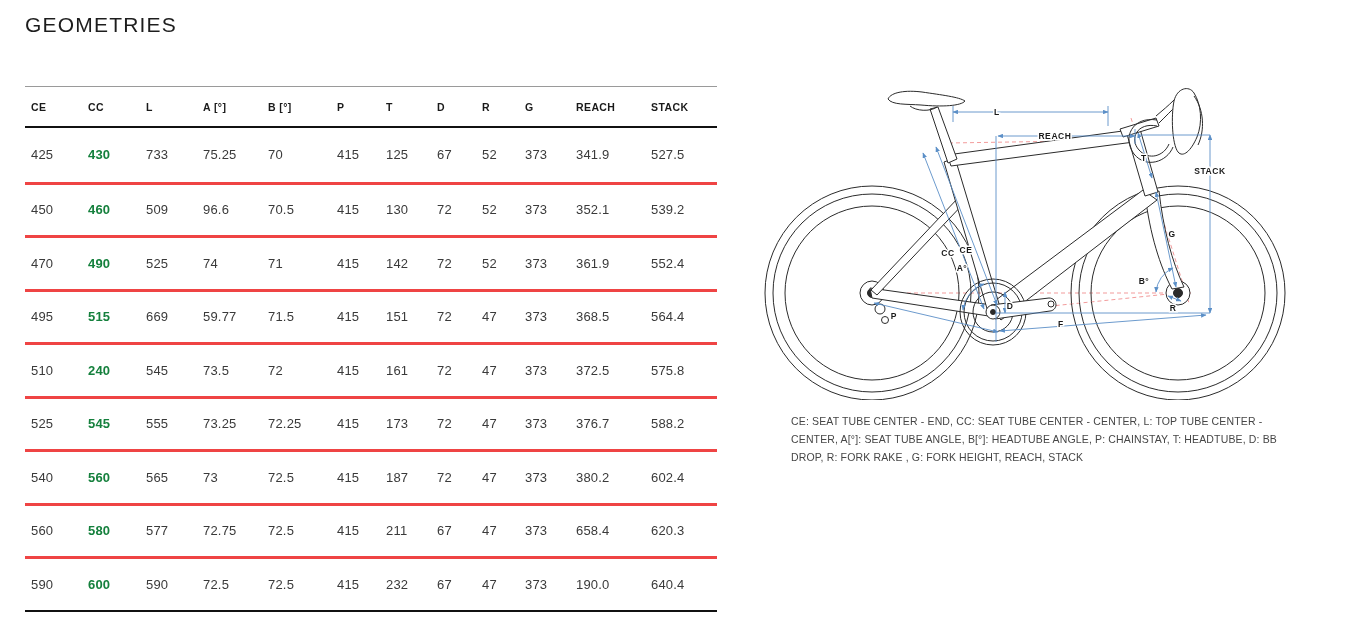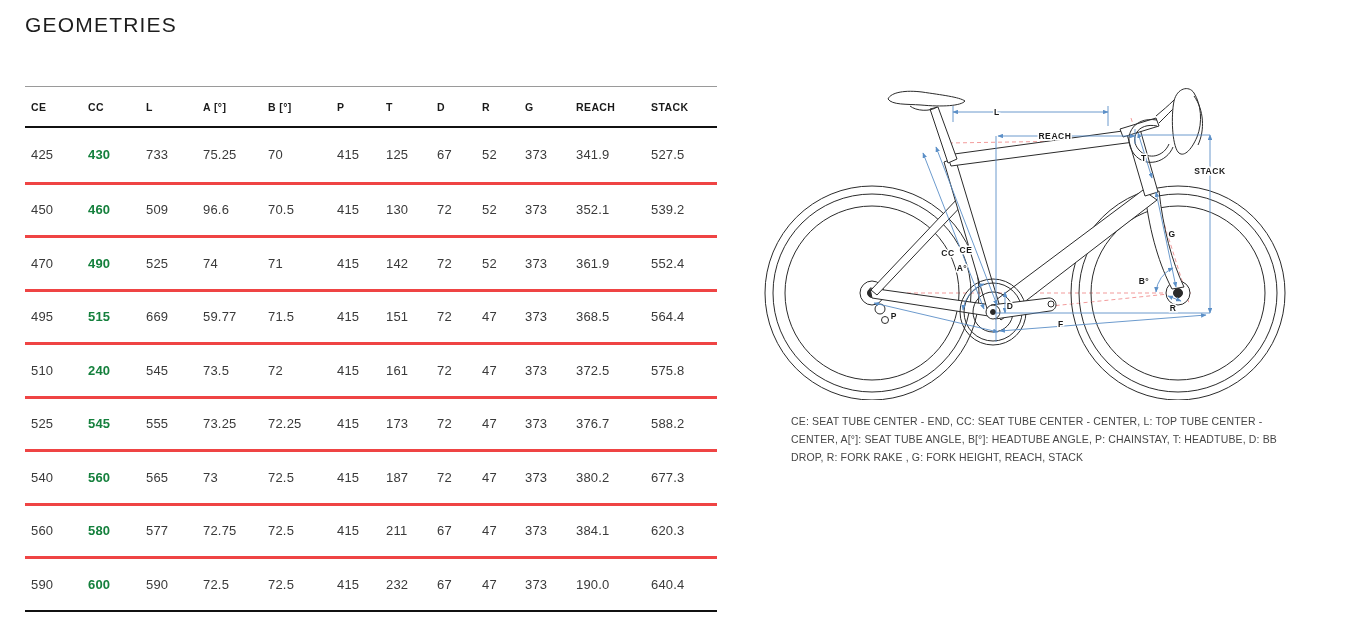--- a/index.html
+++ b/index.html
@@ -149,34 +149,34 @@
           <div class="tcell bold">560</div>
           <div class="tcell">565</div>
           <div class="tcell">73</div>
           <div class="tcell">72.5</div>
           <div class="tcell">415</div>
           <div class="tcell">187</div>
           <div class="tcell">72</div>
           <div class="tcell">47</div>
           <div class="tcell">373</div>
           <div class="tcell">380.2</div>
-          <div class="tcell">677.3</div>
+          <div class="tcell">602.4</div>
         </div>
         <div class="trow">
           <div class="tcell">560</div>
           <div class="tcell bold">580</div>
           <div class="tcell">577</div>
           <div class="tcell">72.75</div>
           <div class="tcell">72.5</div>
           <div class="tcell">415</div>
           <div class="tcell">211</div>
           <div class="tcell">67</div>
           <div class="tcell">47</div>
           <div class="tcell">373</div>
-          <div class="tcell">384.1</div>
+          <div class="tcell">658.4</div>
           <div class="tcell">620.3</div>
         </div>
         <div class="trow">
           <div class="tcell">590</div>
           <div class="tcell bold">600</div>
           <div class="tcell">590</div>
           <div class="tcell">72.5</div>
           <div class="tcell">72.5</div>
           <div class="tcell">415</div>
           <div class="tcell">232</div>

